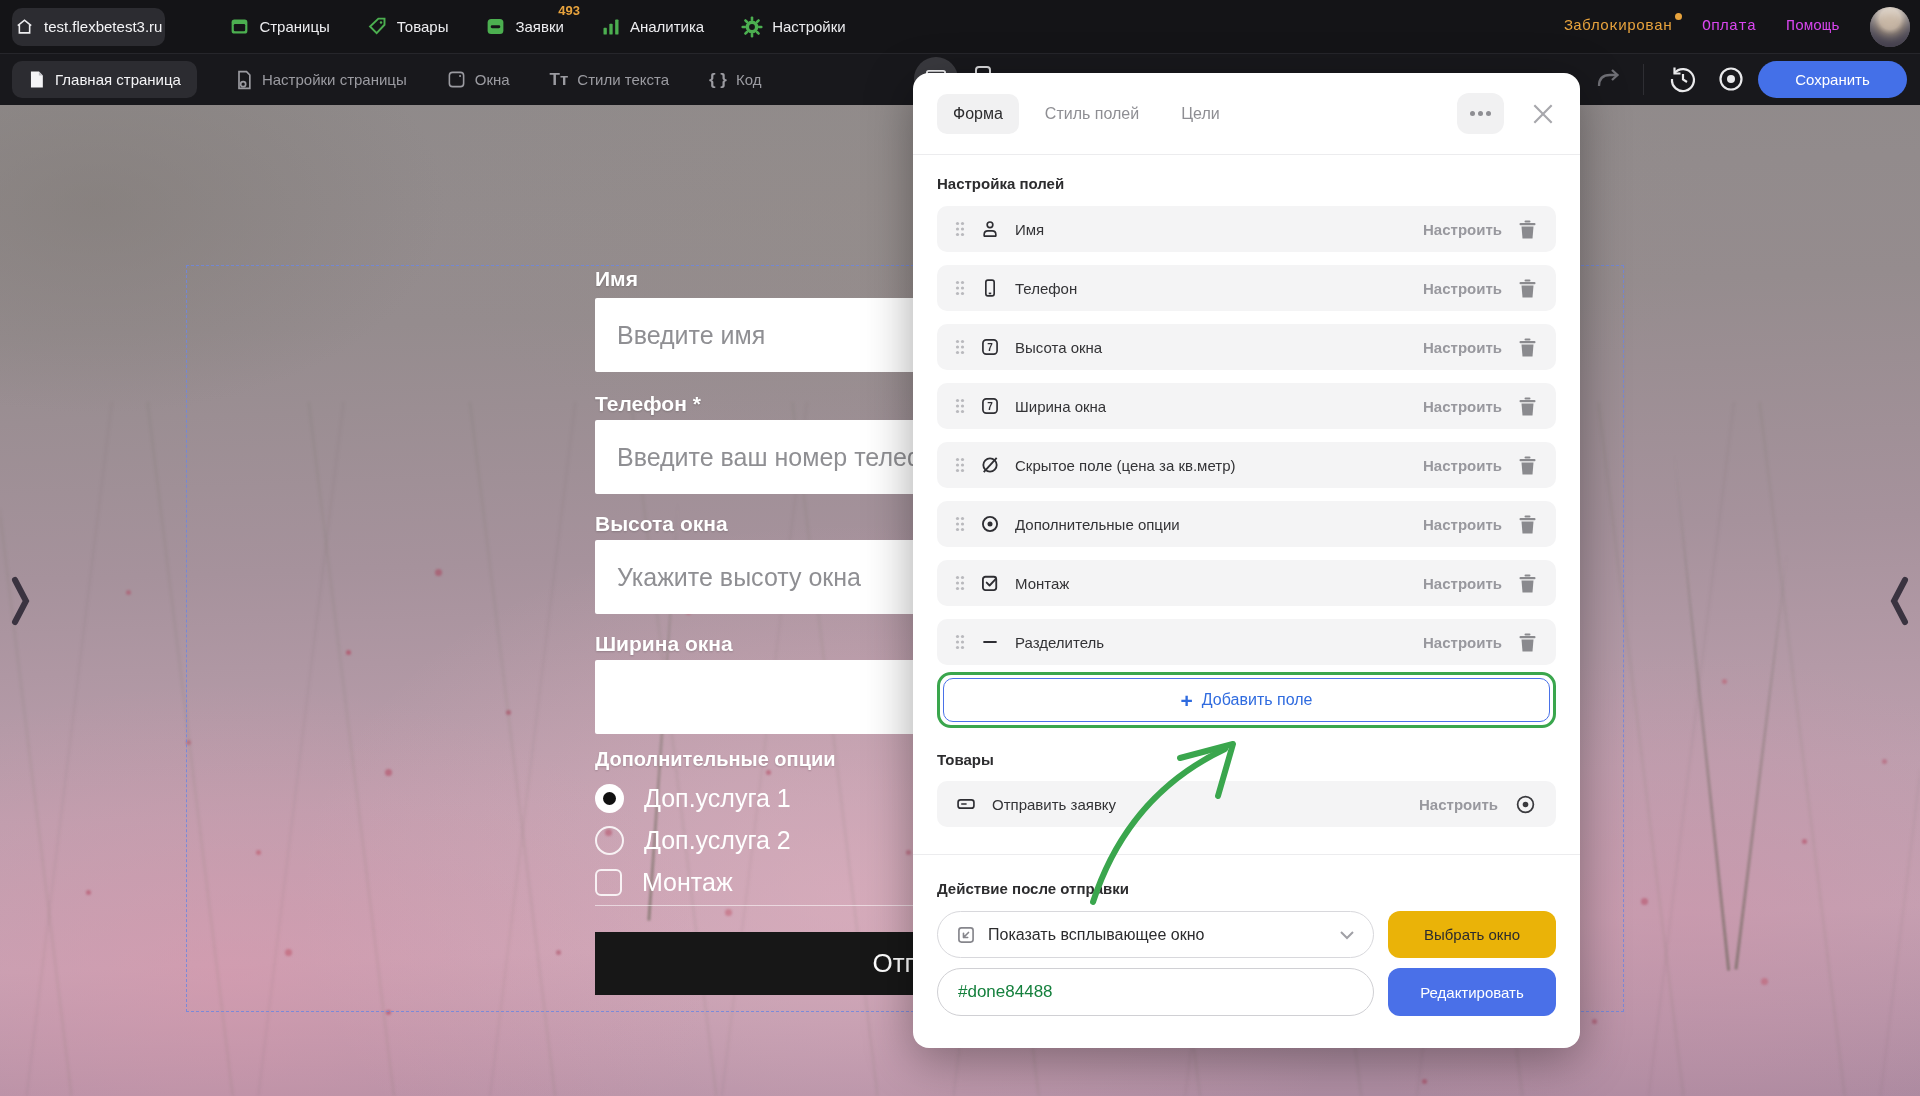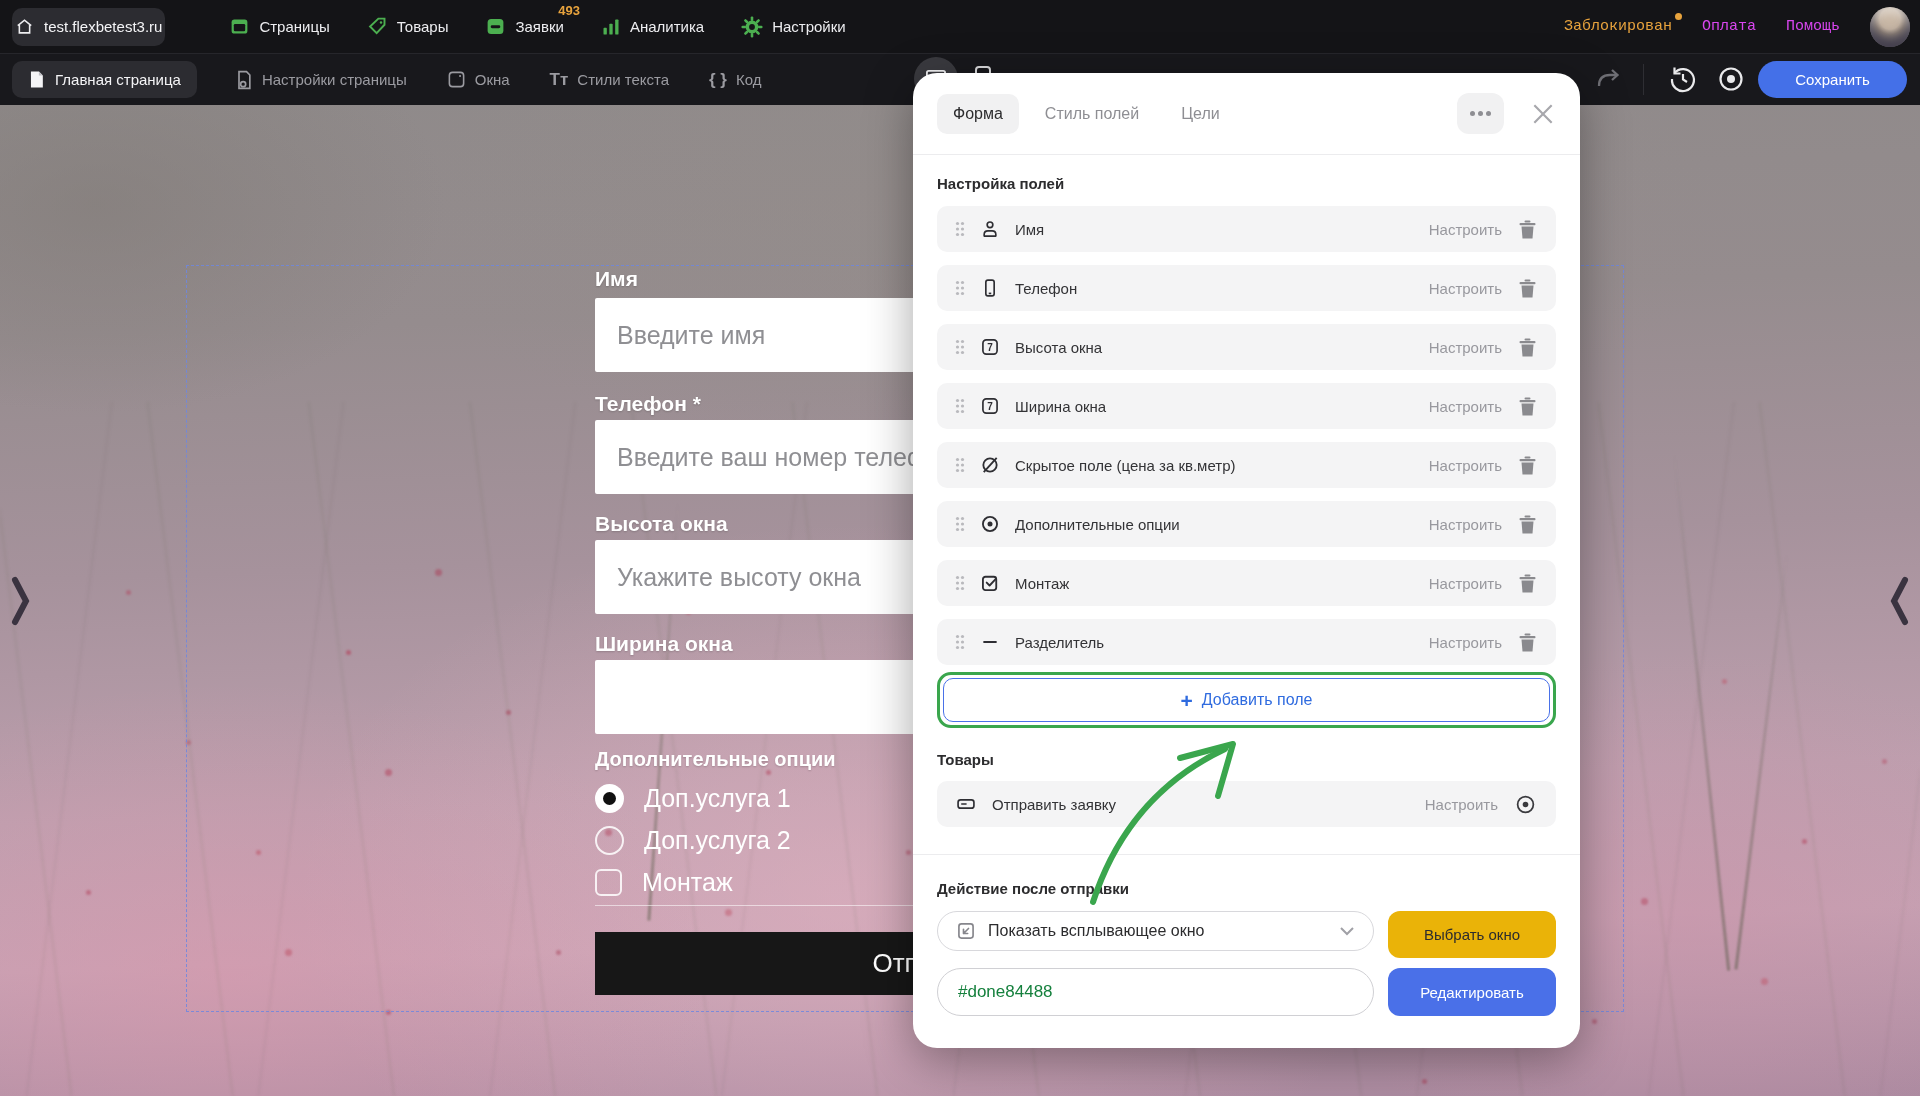--- a/index.html
+++ b/index.html
@@ -80,48 +80,48 @@
   .radio.sel::after { content:""; width:13px; height:13px; border-radius:50%; background:#111; }
   .radio.unsel { border:2.5px solid rgba(255,255,255,.85); }
   .checkbox { width:27px; height:27px; border-radius:6px; border:2.5px solid rgba(255,255,255,.85); flex:0 0 auto; cursor:pointer; }
   .opt-label { color:#fff; font-size:25px; }
   .form-divider { height:1px; background:rgba(255,255,255,.55); margin-top:8px; }
   .submit-btn { margin-top:26px; height:63px; background:#171717; color:#fff; font-size:26px;
                 display:flex; align-items:center; justify-content:center; cursor:pointer; }
 
   
   .modal { position:absolute; left:913px; top:73px; width:667px; height:975px; background:#fff;
-           border-radius:24px; z-index:40; box-shadow:0 12px 48px rgba(0,0,0,.35); display:flex; flex-direction:column; }
+           border-radius:16px; z-index:40; box-shadow:0 12px 48px rgba(0,0,0,.35); display:flex; flex-direction:column; }
   .m-header { height:82px; display:flex; align-items:center; padding:0 24px; border-bottom:1px solid #ececee; flex:0 0 auto; }
   .tab { font-size:16px; color:#8e8e93; padding:11px 16px; border-radius:10px; cursor:pointer; }
   .tab.active { background:#f1f1f2; color:#2c2c2e; }
   .tab + .tab { margin-left:10px; }
   .more-btn { margin-left:auto; width:47px; height:41px; background:#f1f1f2; border-radius:12px;
               display:flex; align-items:center; justify-content:center; gap:3px; cursor:pointer; }
   .more-btn i { width:5px; height:5px; border-radius:50%; background:#8e8e93; }
   .close-x { margin-left:26px; width:26px; height:26px; color:#a7a7ac; cursor:pointer; }
   .m-body { padding:0 24px 20px; flex:1; }
   .sec-title { font-size:15px; font-weight:700; color:#2c2c2e; margin-top:20px; margin-bottom:14px; }
   .frow { height:46px; background:#f4f4f5; border-radius:10px; display:flex; align-items:center;
           padding:0 20px 0 18px; margin-bottom:13px; }
   .handle { color:#b9b9bd; margin-right:15px; cursor:grab; flex:0 0 auto; }
   .f-ic { color:#2e2e33; margin-right:15px; flex:0 0 auto; display:flex; }
   .f-label { font-size:15px; color:#333336; flex:1; }
-  .configure { font-size:15px; color:#98989e; margin-right:17px; cursor:pointer; }
+  .configure { font-size:15px; color:#98989e; margin-right:17px; cursor:pointer;font-weight:bold; }
   .trash { color:#8a8a8e; cursor:pointer; display:flex; flex:0 0 auto; }
   .add-wrap { border:3px solid #3aa64d; border-radius:14px; padding:3px; margin-top:7px; }
   .add-btn { height:44px; border:1.5px solid #4a71e8; border-radius:10px; background:#fff;
              display:flex; align-items:center; justify-content:center; gap:9px;
              color:#2f6bdf; font-size:16px; cursor:pointer; }
   .add-plus { font-size:21px; font-weight:bold; line-height:1; }
   .btn-row-ic { color:#2e2e33; margin-right:15px; display:flex; flex:0 0 auto; }
   .eye-ic { color:#3a3a3e; display:flex; cursor:pointer; }
   .m-divider { height:1px; background:#ececee; margin:27px -24px 0; }
   .action-row { display:flex; gap:14px; margin-top:14px; }
-  .dropdown { flex:1; height:40px; border:1px solid #d8d8dc; border-radius:24px; display:flex;
+  .dropdown { flex:1; height:47px; border:1px solid #d8d8dc; border-radius:24px; display:flex;
               align-items:center; padding:0 18px; gap:12px; cursor:pointer; }
   .dd-text { font-size:16px; color:#2c2c2e; flex:1; }
   .gray-btn { width:168px; height:47px; background:#eab308; border-radius:12px; display:flex;
               align-items:center; justify-content:center; font-size:15px; color:#2c2c2e; cursor:pointer; }
   .anchor-input { flex:1; height:48px; border:1px solid #d0d0d4; border-radius:24px; padding:0 20px;
                   font-size:17px; color:#15803d; font-family:inherit; }
   .blue-btn { width:168px; height:48px; background:#4a70e8; border-radius:12px; display:flex;
               align-items:center; justify-content:center; font-size:15px; color:#fff; cursor:pointer; }
   .action-row2 { display:flex; gap:14px; margin-top:10px; }
 

